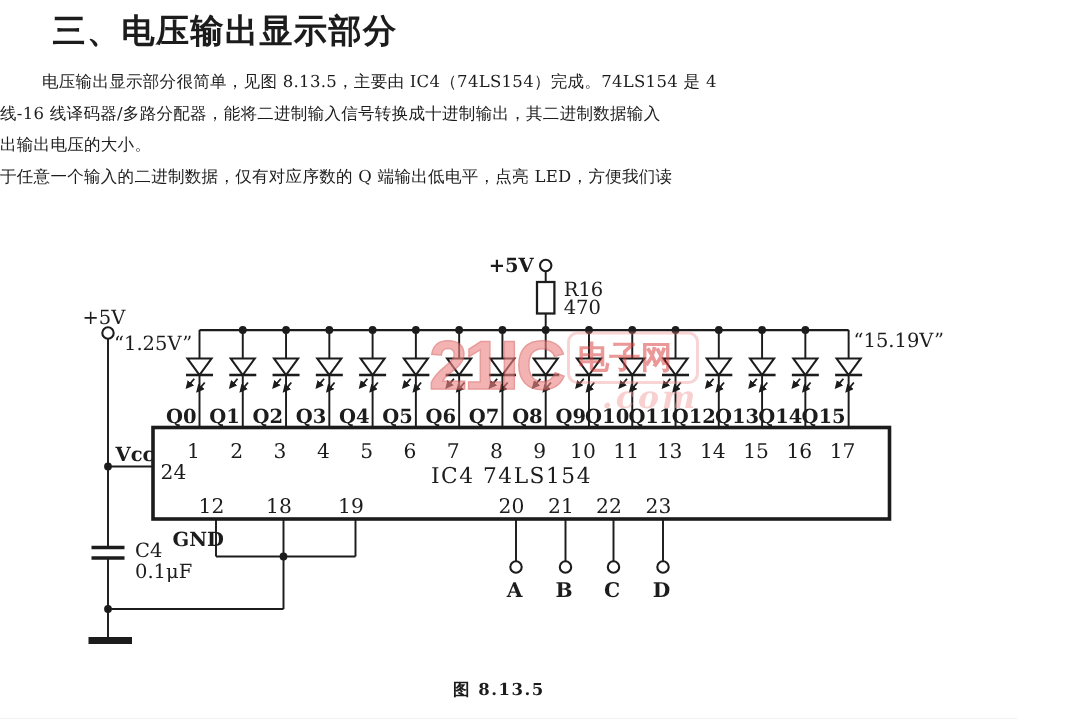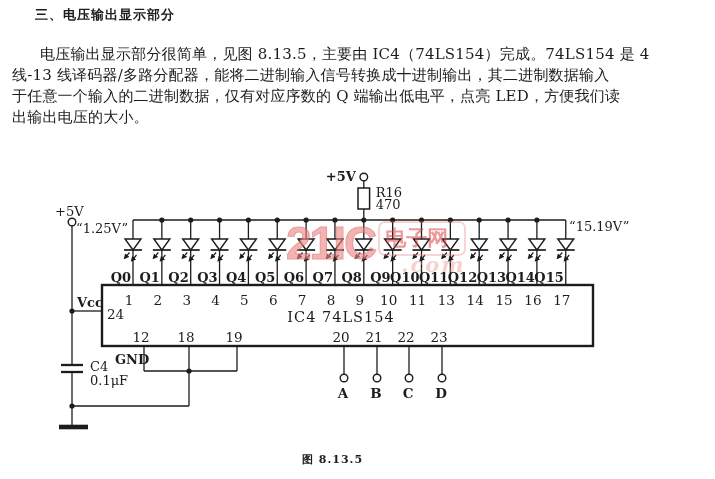--- a/index.html
+++ b/index.html
@@ -4,25 +4,25 @@
 <style>
   html,body{margin:0;padding:0;background:#e8e8e8;}
   .page{
     position:relative;width:715px;height:479px;background:#ffffff;
     overflow:hidden;color:#1c1c1c;
     font-family:"DejaVu Serif","Liberation Serif",serif;
   }
   .title{
     position:absolute;left:35px;top:6px;
     font-family:"DejaVu Sans","Liberation Sans",sans-serif;
-    font-weight:bold;font-size:13px;letter-spacing:1px;
+    font-weight:bold;font-size:22px;letter-spacing:1px;
   }
   .para{
-    position:absolute;left:12px;top:44px;width:704px;
-    font-size:15px;line-height:21px;letter-spacing:0.2px;
+    position:absolute;left:0;top:44px;width:704px;
+    font-size:11px;line-height:21px;letter-spacing:0.2px;
   }
   .para .pline{white-space:nowrap;}
   .para .pline.indent{text-indent:28px;}
   .caption{
     position:absolute;left:302px;top:452px;
     font-size:11px;font-weight:600;letter-spacing:1px;
   }
   svg.circuit{position:absolute;left:0;top:0;z-index:1;}
   .watermark{
     position:absolute;left:286px;top:221px;z-index:2;
@@ -298,20 +298,20 @@
     <span class="wm-right">
       <span class="wm-site">电子网</span>
       <span class="wm-domain">.com</span>
     </span>
   </div>
 
   <div class="title">三、电压输出显示部分</div>
 
   <div class="para">
     <div class="pline indent">电压输出显示部分很简单，见图 8.13.5，主要由 IC4（74LS154）完成。74LS154 是 4</div>
-    <div class="pline">线-13 线译码器/多路分配器，能将二进制输入信号转换成十进制输出，其二进制数据输入</div>
+    <div class="pline">线-16 线译码器/多路分配器，能将二进制输入信号转换成十进制输出，其二进制数据输入</div>
+    <div class="pline">出输出电压的大小。</div>
     <div class="pline">于任意一个输入的二进制数据，仅有对应序数的 Q 端输出低电平，点亮 LED，方便我们读</div>
-    <div class="pline">出输出电压的大小。</div>
   </div>
 
   <div class="caption">图 8.13.5</div>
 
 </div>
 
 </body></html>

